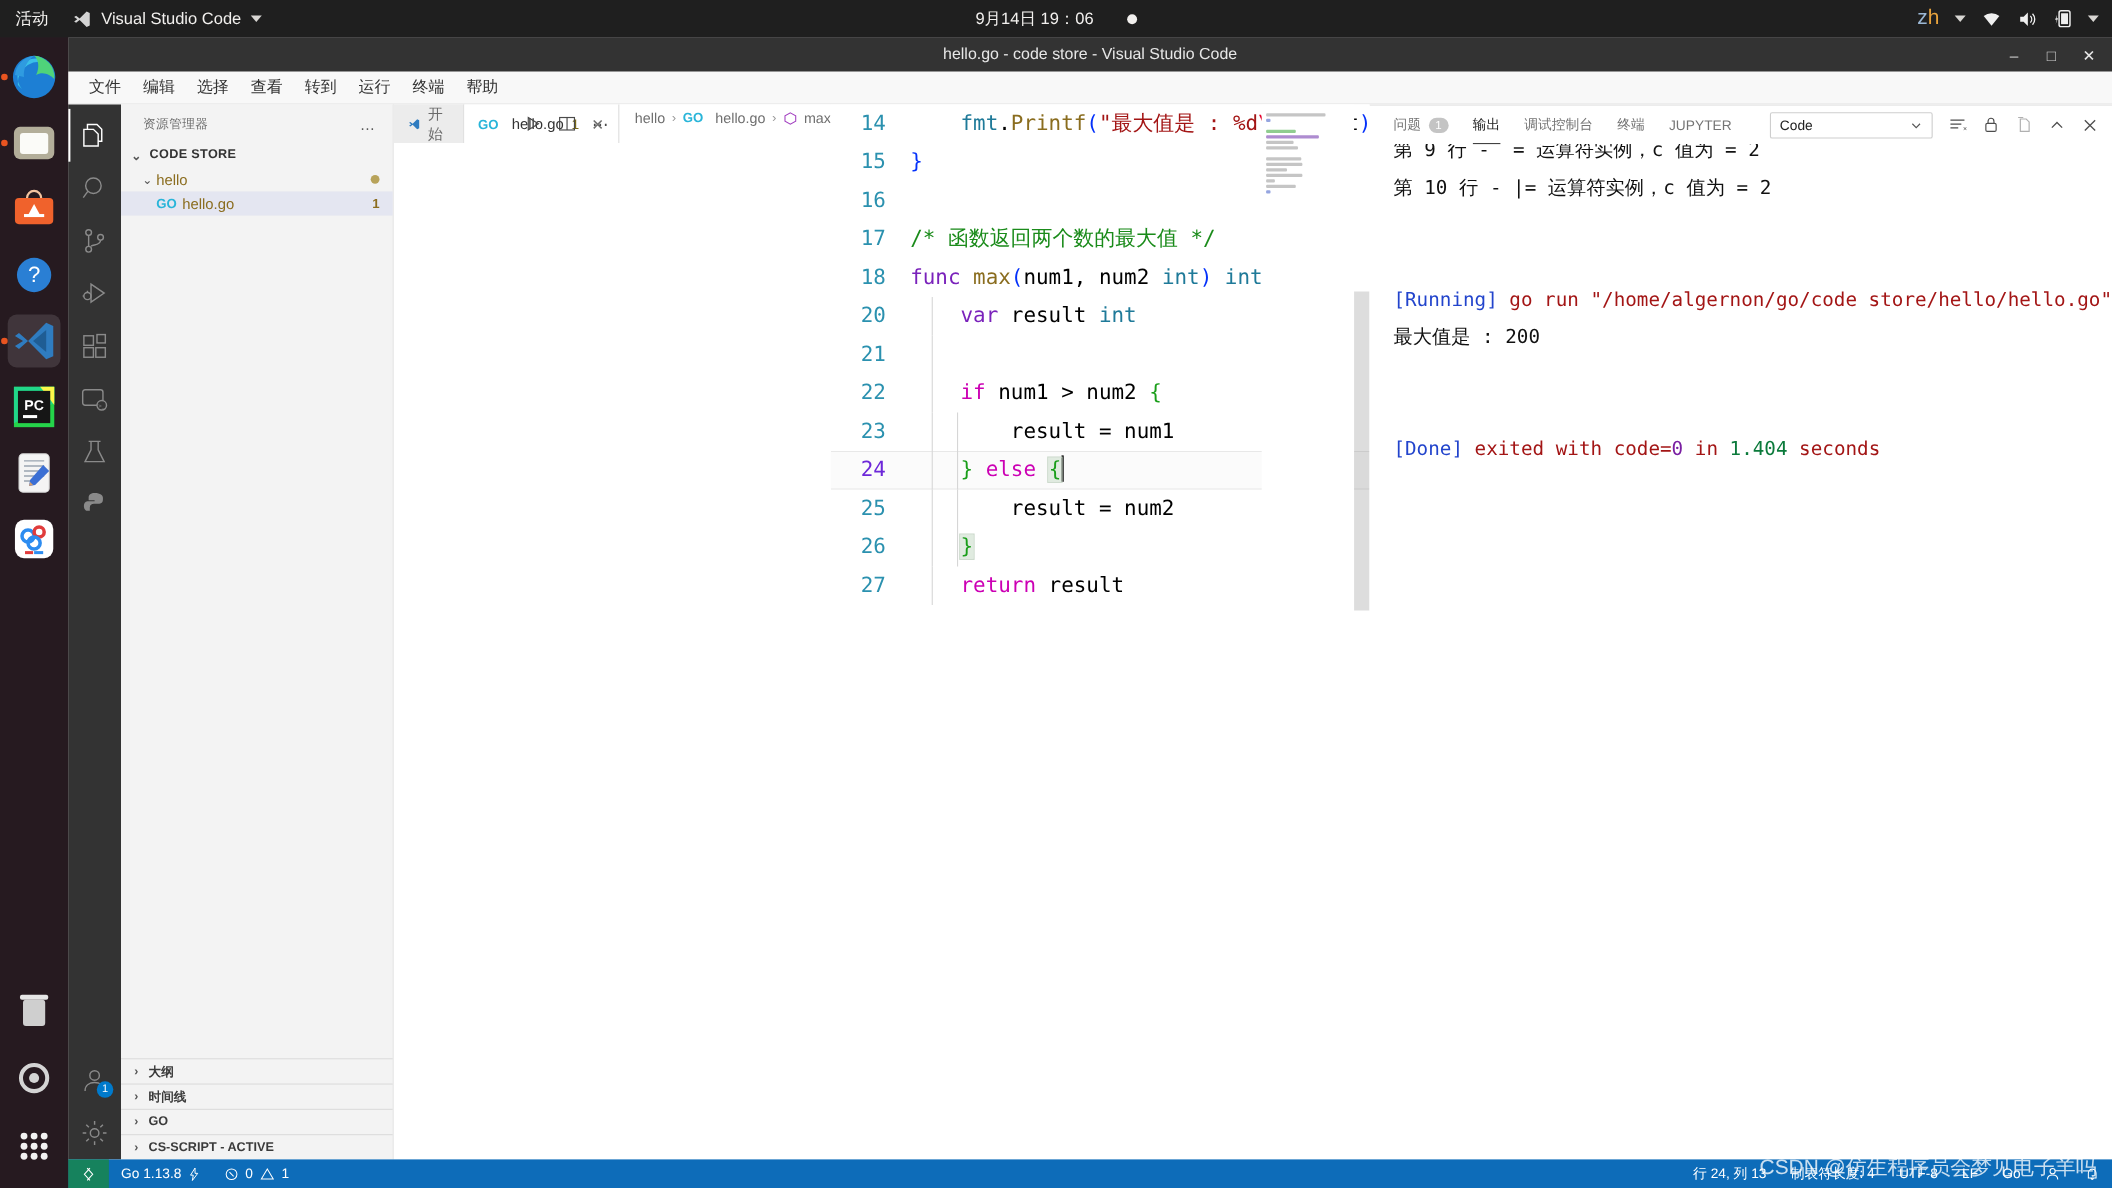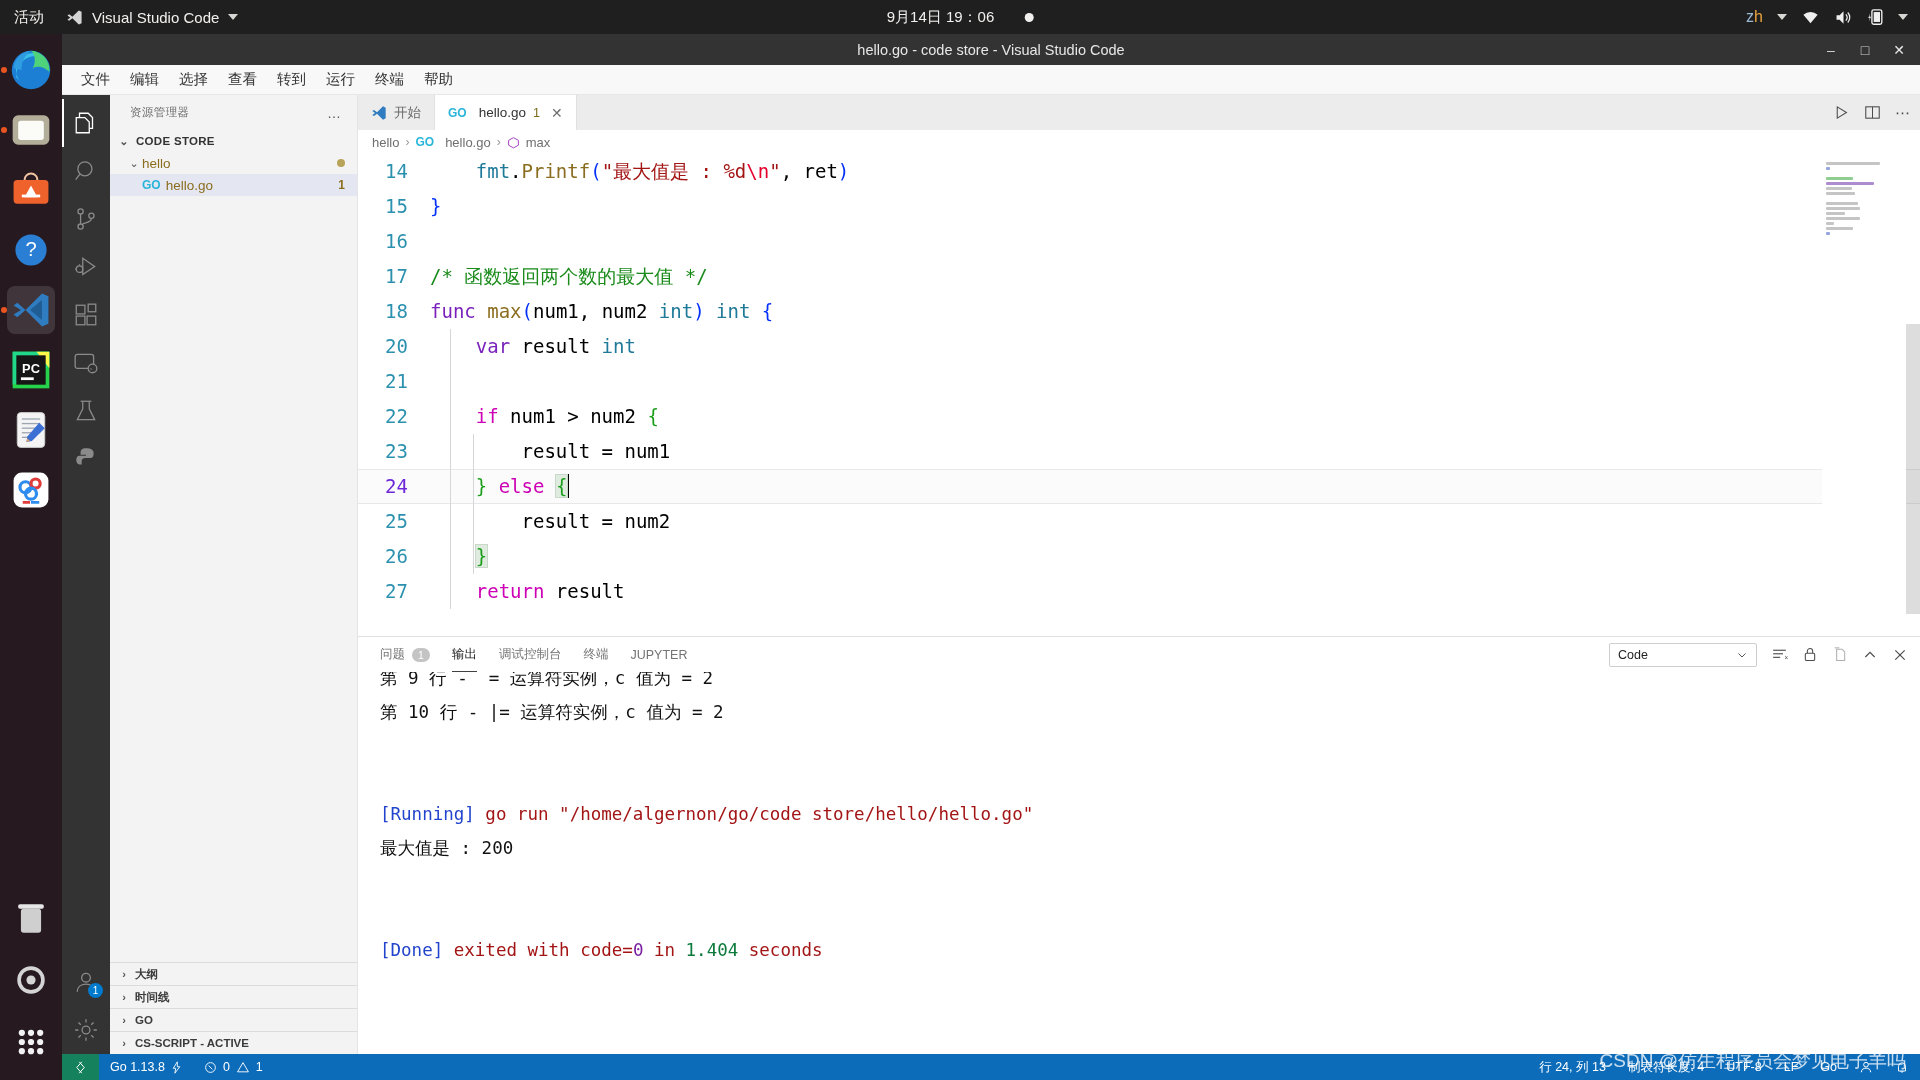--- a/index.html
+++ b/index.html
@@ -22,21 +22,21 @@
   .gnome-app-name { font-size: 15px; color: #f2f0ee; }
   .caret-down { width:0;height:0;border-left:5px solid transparent;border-right:5px solid transparent;border-top:6px solid #d8d6d3; display:inline-block; }
   .gnome-clock {
     position: absolute; left: 50%; transform: translateX(-50%);
     display: flex; align-items: center; gap: 30px; font-size: 15px; color: #f2f0ee;
   }
   .gnome-dot { width: 9px; height: 9px; border-radius: 50%; background: #f2f0ee; display:inline-block; }
   .gnome-right {
     position: absolute; right: 12px; display: flex; align-items: center; gap: 14px;
   }
-  .gnome-lang { font-size: 16px; margin-left: 20px; }
+  .gnome-lang { font-size: 19px; margin-left: 20px; }
   .gnome-lang .z { color: #9bb7d4; }
   .gnome-lang .h { color: #e8a33d; }
 
   
   .dock {
     position: absolute; left: 0; top: 34px; width: 62px; height: 1046px;
     background: rgba(36,26,32,0.82);
     display: flex; flex-direction: column; align-items: center; padding-top: 12px; gap: 12px;
     z-index: 40;
   }
@@ -109,21 +109,21 @@
   .tree-label.file { color:#8b6d1f; }
   .tree-spacer { flex:1 1 auto; }
   .tree-badge { font-size: 12px; color:#8b6d1f; font-weight:bold; }
   .tree-dot { width:8px;height:8px;border-radius:50%;background:#b8a35a; }
   .go-icon { color:#29b5d9; font-size:12px; font-weight:bold; margin-right:5px; font-family:"Liberation Sans",sans-serif;}
   .sb-spacer { flex:1 1 auto; }
   .sb-bottom-sec { height: 23px; display:flex; align-items:center; gap:3px;
      border-top: 1px solid #dcdcdc; font-size: 11.5px; font-weight: bold; color:#3b3b3b; padding-left:6px; }
 
   
-  .editor-area { flex: 1 1 auto; display: flex; flex-direction: column; min-width: 0; background:#fff;justify-content:flex-end; }
+  .editor-area { flex: 1 1 auto; display: flex; flex-direction: row; min-width: 0; background:#fff;justify-content:flex-end; }
   .tabs-row { height: 35px; background: #ececec; display: flex; align-items: stretch; flex: 0 0 35px; position: relative; }
   .tab { display:flex; align-items:center; gap:7px; padding: 0 13px; font-size: 13.5px;
      color:#6b6b6b; border-right: 1px solid #e0e0e0; background:#ececec; }
   .tab.active { background:#ffffff; color:#333; }
   .tab .tab-close { color:#6f6f6f; font-size: 14px; margin-left: 4px; }
   .tab .gobadge { color:#7a6a18; font-size: 12.5px; }
   .tabs-actions { position:absolute; right: 8px; top:0; height:35px; display:flex; align-items:center; gap: 14px; color:#555; }
   .breadcrumb { height: 24px; background:#fff; display:flex; align-items:center; gap:6px;
      padding-left: 14px; font-size: 13px; color:#6f6f6f; flex: 0 0 24px; }
   .bc-sep { color:#999; font-size: 12px; }

